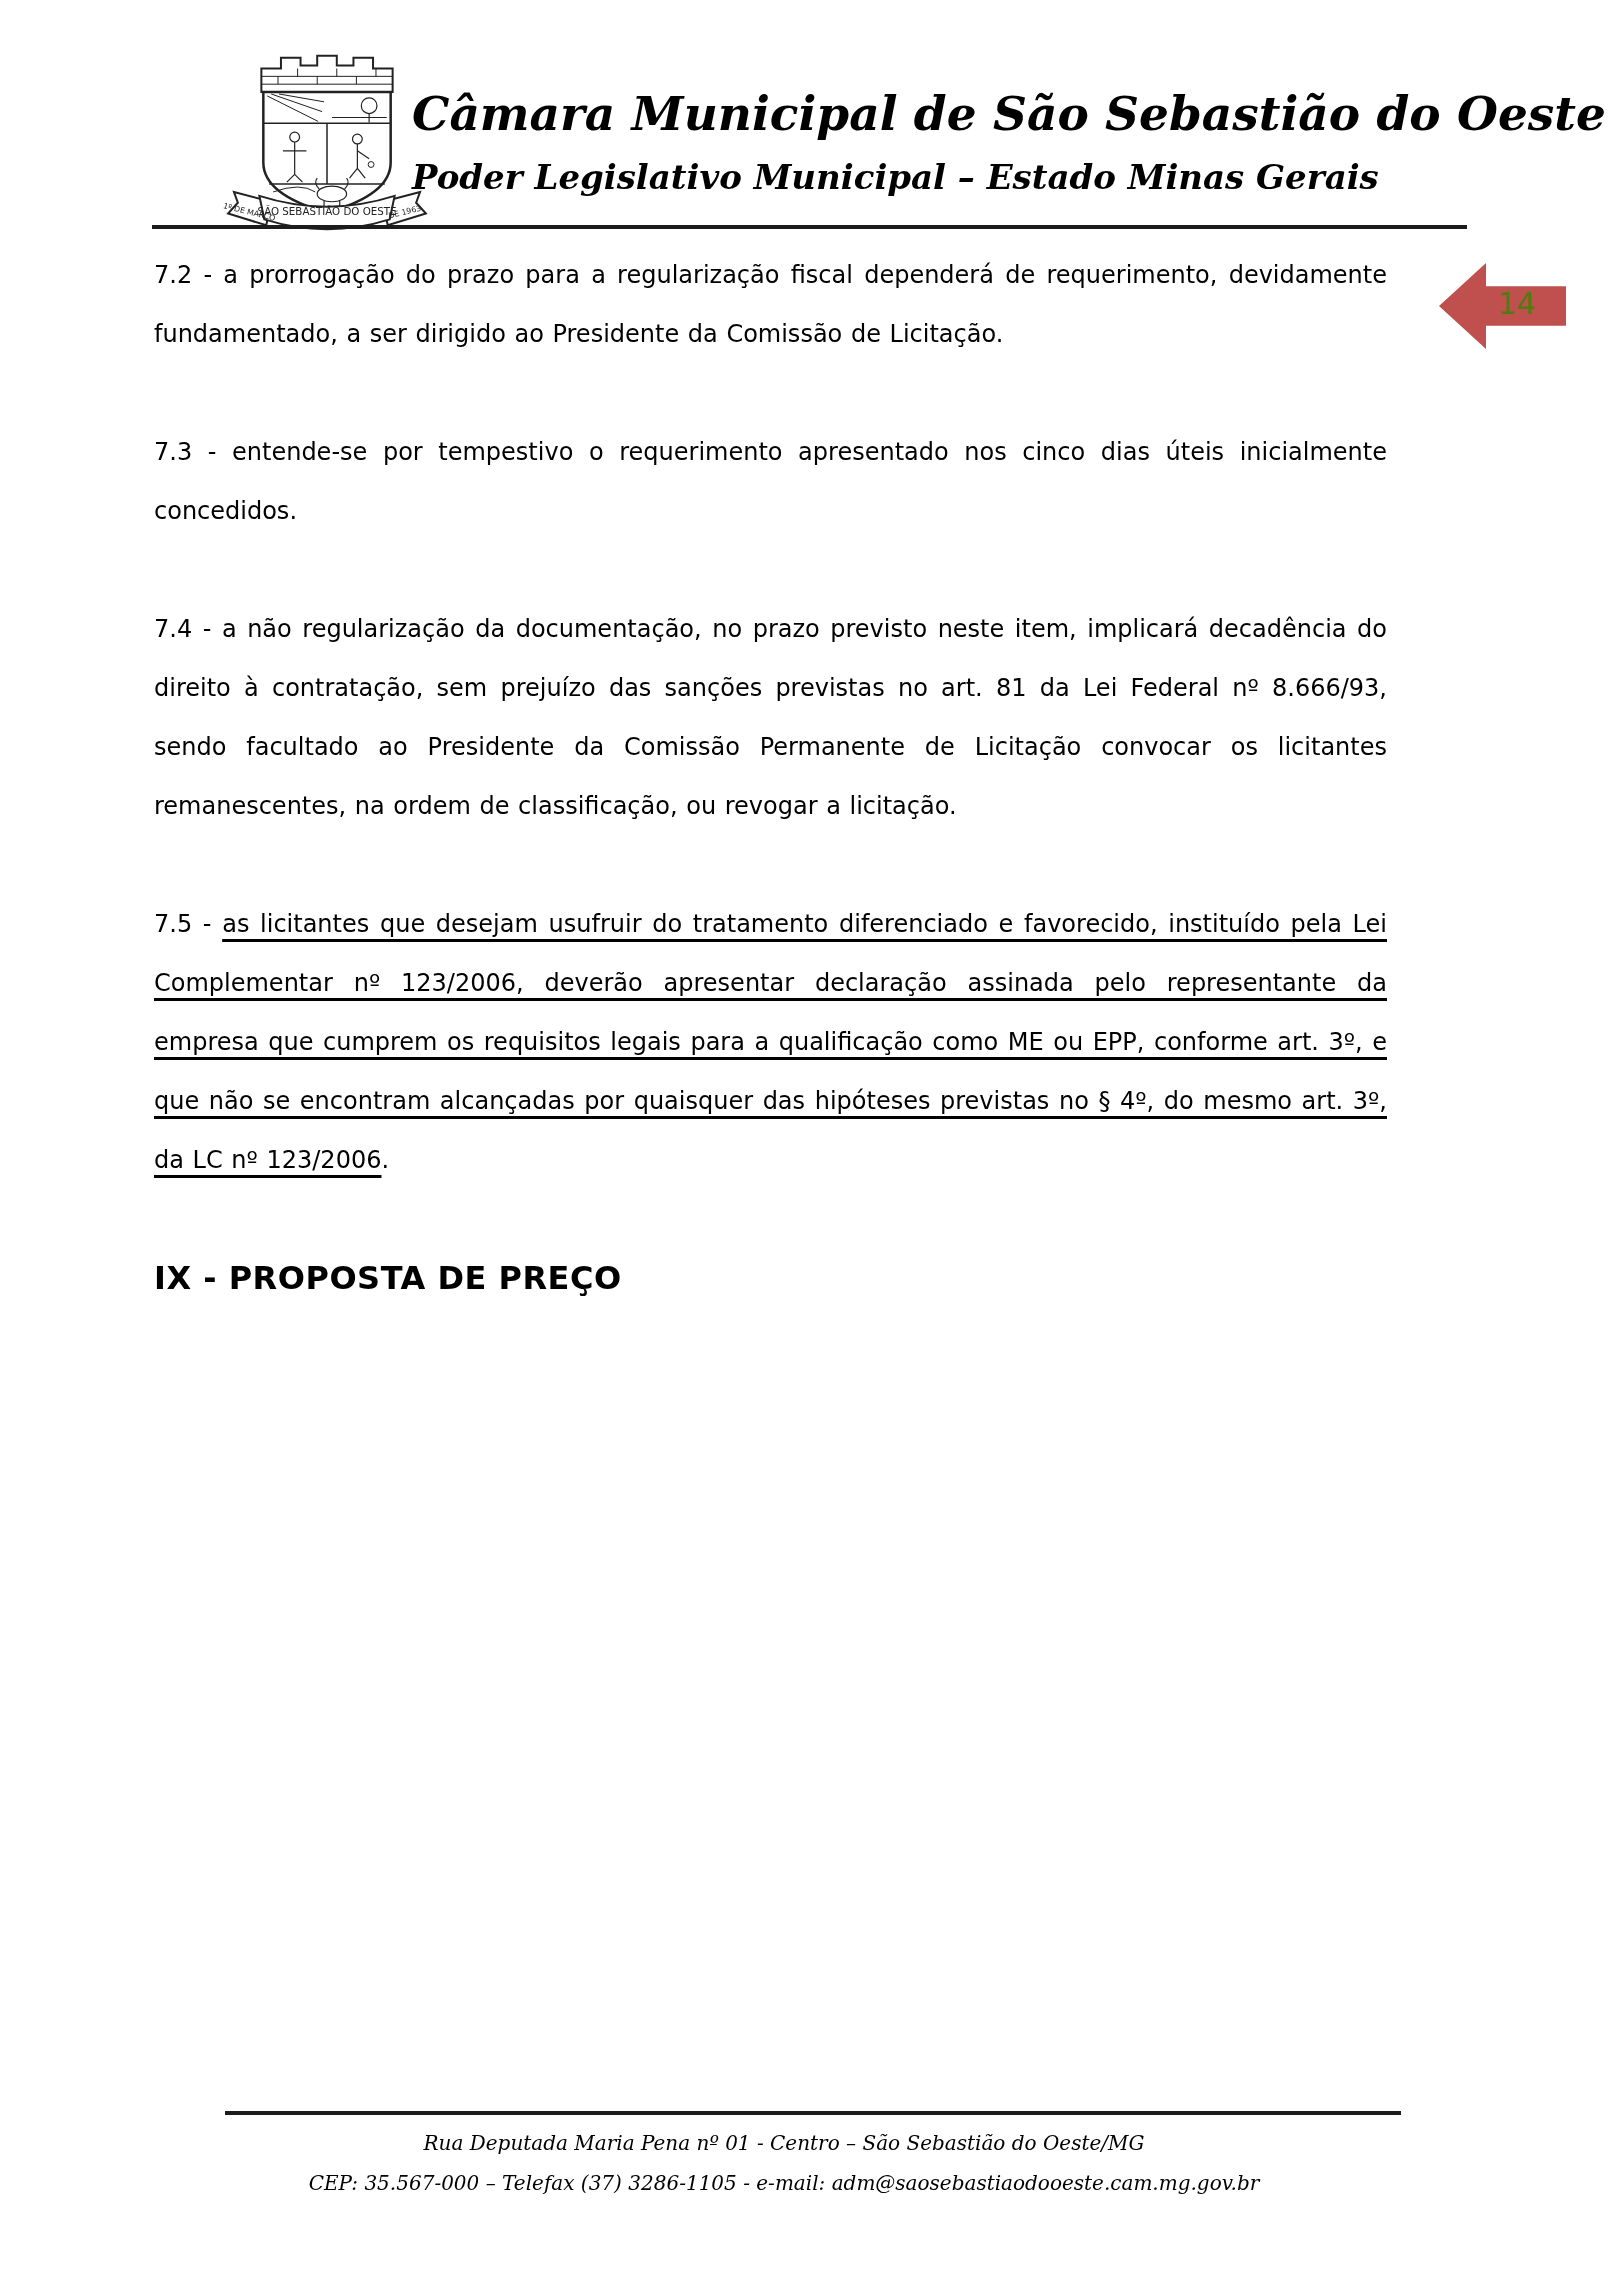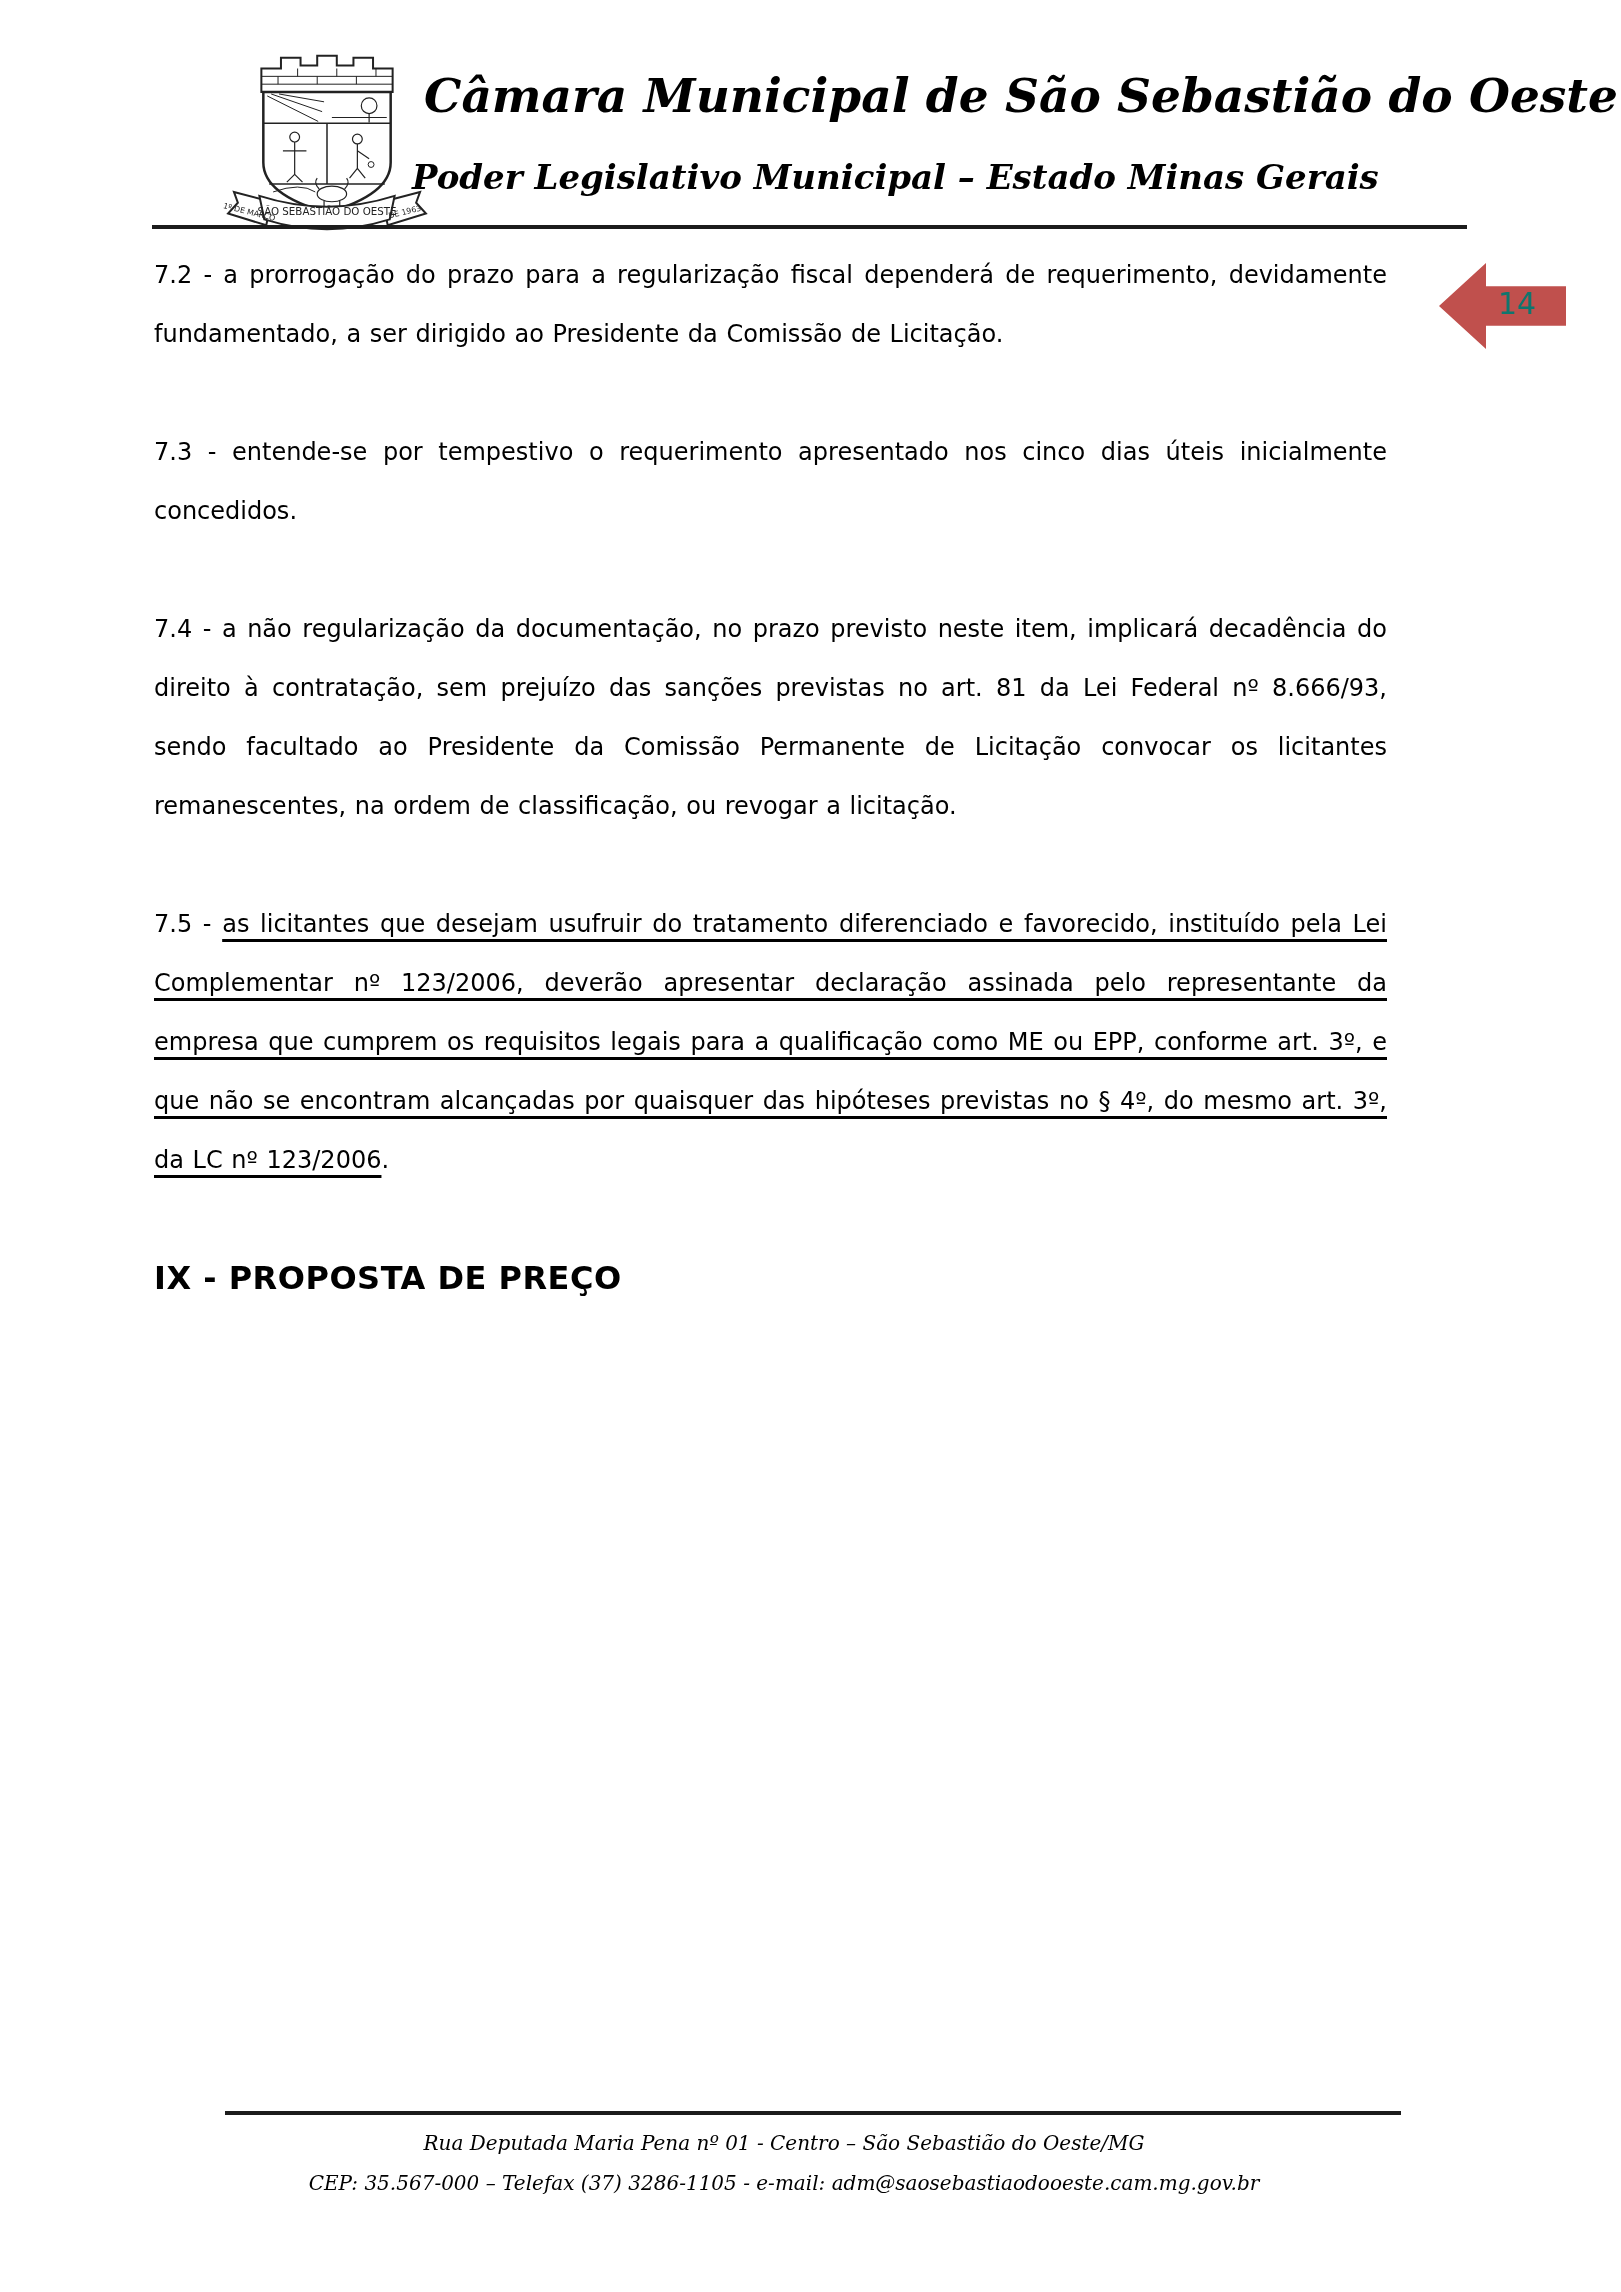--- a/index.html
+++ b/index.html
@@ -9,39 +9,39 @@
     width:1621px; height:2293px;
     background:#ffffff;
     color:#000;
     font-family:"DejaVu Sans", sans-serif;
     overflow:hidden;
   }
 
   
   .coat { position:absolute; left:222px; top:45px; width:210px; height:192px; }
   .header-title {
-    position:absolute; left:412px; top:68px; width:1019px;
+    position:absolute; left:412px; top:86px; width:1019px;
     text-align:center; white-space:nowrap;
     font-family:"DejaVu Serif", serif; font-style:italic; font-weight:bold;
-    font-size:47px; letter-spacing:0px;margin-left:12px;
+    font-size:47px; letter-spacing:0px;
   }
   .header-subtitle {
     position:absolute; left:412px; top:157px; width:1019px;
     text-align:left; white-space:nowrap;
     font-family:"DejaVu Serif", serif; font-style:italic; font-weight:bold;
     font-size:34px;
   }
   .header-rule { position:absolute; left:152px; top:225px; width:1315px; height:3.9px; background:#1c1c1c; }
 
   
   .badge { position:absolute; left:1439px; top:263px; width:127px; height:86px; }
   .badge-shape { position:absolute; left:0; top:0; width:100%; height:100%;
     clip-path:polygon(0% 50%, 37% 0%, 37% 27%, 100% 27%, 100% 73%, 37% 73%, 37% 100%); }
   .badge-num { position:absolute; left:59px; top:25.5px; font-size:30px; line-height:1;
-    color:#0f766e; font-family:"DejaVu Sans", sans-serif; }
+    color:#4d7c0f; font-family:"DejaVu Sans", sans-serif; }
 
   
   .content { position:absolute; left:154px; top:246px; width:1233px; }
   .para {
     font-size:24px; line-height:59px;
     text-align:justify; margin-bottom:59px;
     word-spacing:1px;
   }
   .para .u { text-decoration:underline; text-decoration-thickness:2.5px; text-underline-offset:6.9px; }
   .section-heading { font-size:32px; font-weight:bold; line-height:59px; letter-spacing:0.5px; }

